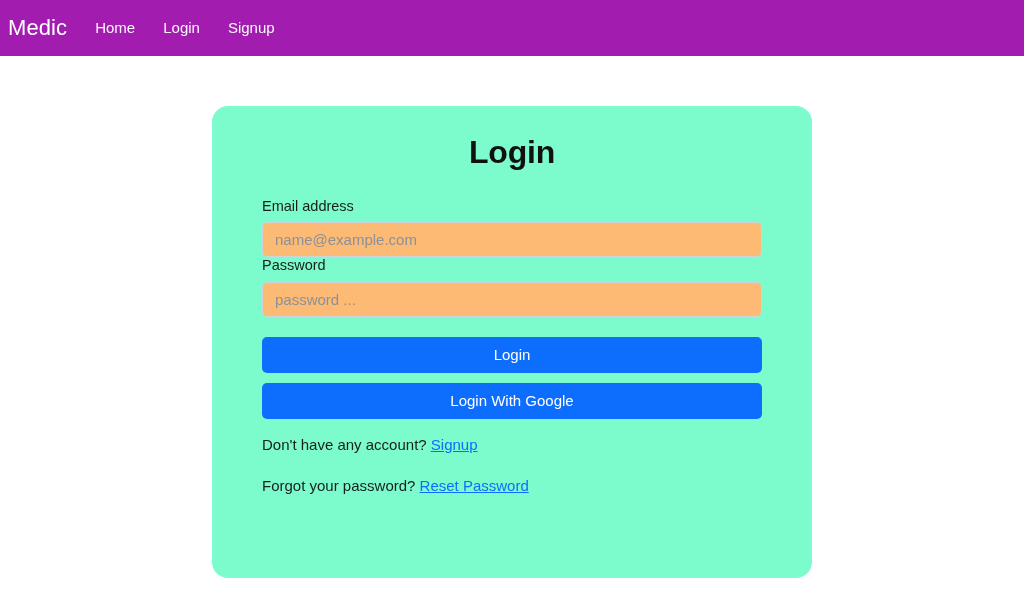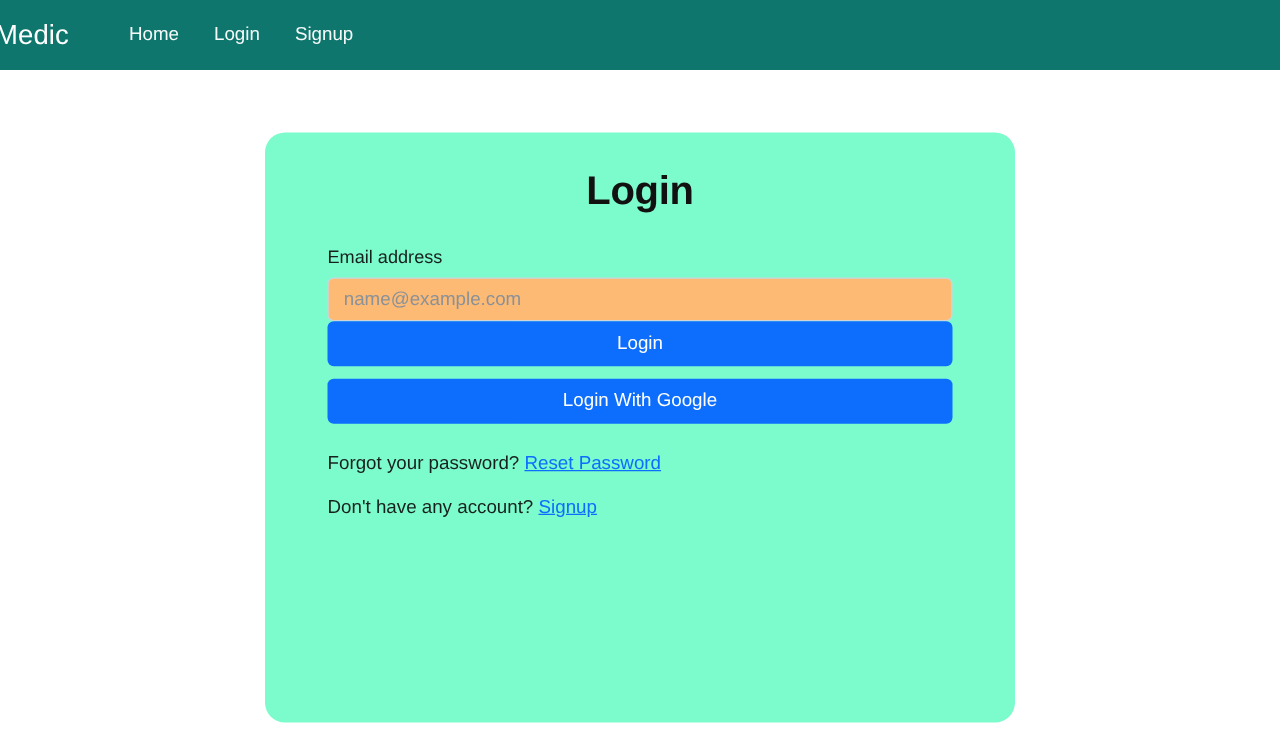--- a/index.html
+++ b/index.html
@@ -11,25 +11,24 @@
     height: 605px;
     background: #ffffff;
     font-family: "Liberation Sans", sans-serif;
     overflow: hidden;
   }
 
   
   .navbar {
     width: 1024px;
     height: 56px;
-    background: #0f766e;
+    background: #a21caf;
     display: flex;
     align-items: center;
-    padding: 0;
-    gap: 20px;
+    padding: 12px;
   }
   .navbar-brand {
     color: #ffffff;
     font-size: 22px;
     line-height: 1;
     margin-left: -4px;
     padding-right: 14px;
     white-space: nowrap;
     text-decoration: none;
     letter-spacing: 0.1px;
@@ -168,30 +167,34 @@
 
     <h1 class="card-title">Login</h1>
 
     <div class="form-area">
 
       <div class="field-group">
         <label class="field-label">Email address</label>
         <input class="form-input" type="email" placeholder="name@example.com" style="">
       </div>
 
+      <div class="field-group second">
+        <label class="field-label">Password</label>
+        <input class="form-input" type="password" placeholder="password ..." style="">
+      </div>
 
       <button class="btn">Login</button>
 
       <button class="btn">Login With Google</button>
+
+      <div class="helper-row second">
+        <span>Don't have any account?</span>
+        <a class="helper-link" href="#">Signup</a>
+      </div>
 
       <div class="helper-row first">
         <span>Forgot your password?</span>
         <a class="helper-link" href="#">Reset Password</a>
       </div>
 
-      <div class="helper-row second">
-        <span>Don't have any account?</span>
-        <a class="helper-link" href="#">Signup</a>
-      </div>
-
     </div>
   </section>
 </main>
 
 </body></html>

